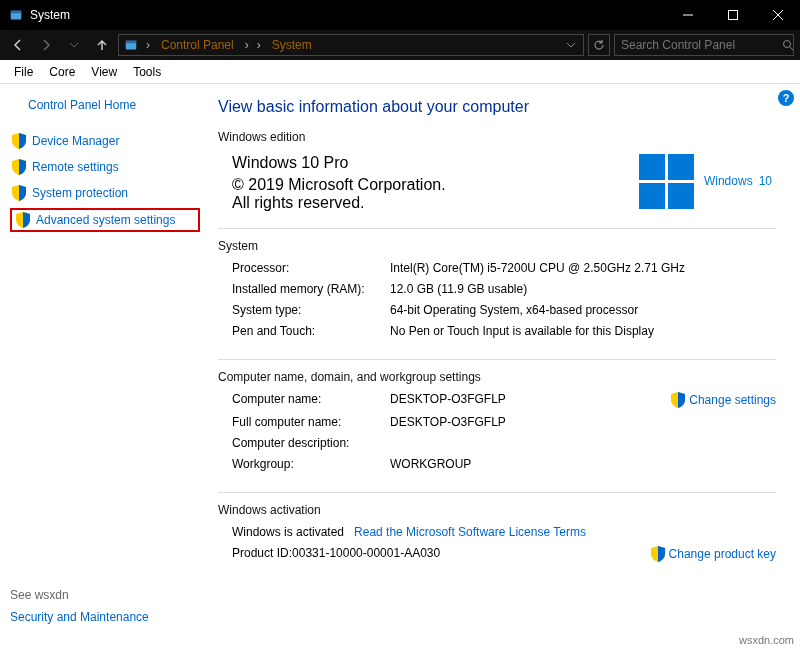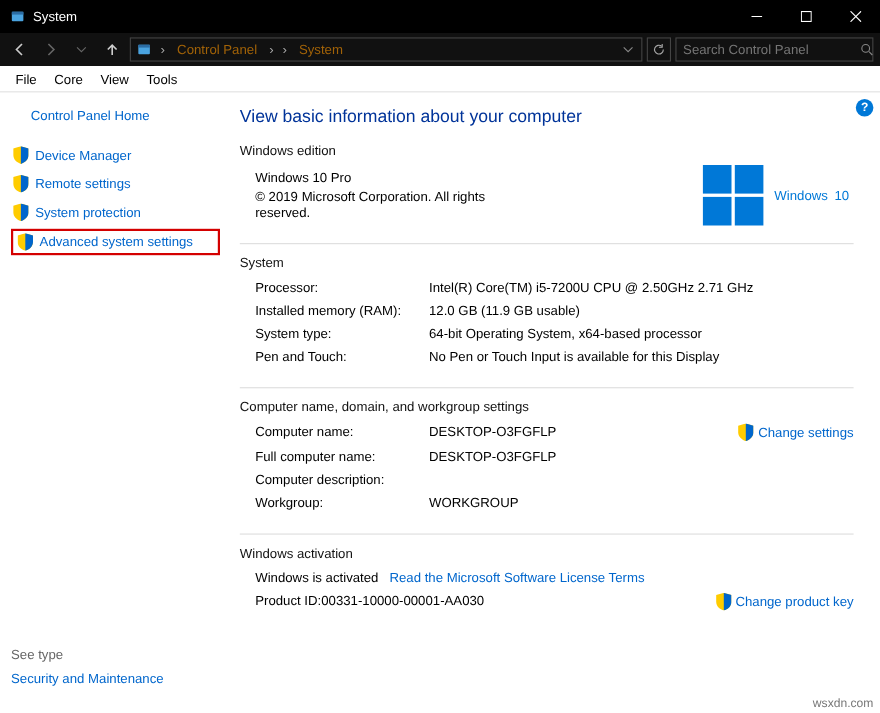--- a/index.html
+++ b/index.html
@@ -44,21 +44,21 @@
   .help-icon { position:absolute; top:6px; right:6px; width:16px;height:16px; border-radius:50%; background:#0078d7; color:#fff; display:flex; align-items:center; justify-content:center; font-size:11px; font-weight:bold; }
   .heading { color:#003399; font-size:16px; margin-bottom:14px; }
 
   .section-title { font-size:12px; color:#111; margin-bottom:6px; }
   .section { padding-bottom:10px; }
   hr.sep { border:none; border-top:1px solid #ddd; margin:6px 0 10px; }
 
   .edition { display:flex; }
   .edition .txtcol { flex:1; padding-left:14px; }
   .edition .logo { display:flex; align-items:center; gap:10px; padding-right:4px; }
-  .edition .lblock { margin-top:4px; font-size:12px; }
+  .edition .lblock { margin-top:4px; font-size:16px; }
   .win-tiles { display:grid; grid-template-columns:26px 26px; grid-template-rows:26px 26px; gap:3px; }
   .win-tiles div { background:#0078d7; }
   .win-text { font-size:32px; color:#0078d7; font-weight:300; display:flex; align-items:baseline; }
   .win-text .ten { font-weight:300; }
 
   .kv { display:flex; padding:2px 0 2px 14px; margin-bottom:3px; }
   .kv .k { width:158px; }
   .kv .v { flex:1; }
   .link { color:#0066cc; }
   .actionlink { margin-left:auto; display:flex; align-items:center; gap:4px; }
@@ -191,21 +191,21 @@
       <span>System protection</span>
     </div>
     <div class="side-item hi">
       <svg class="shield" viewBox="0 0 14 16">
           <path d="M7 0 L14 2 V8 C14 12 10.5 15 7 16 C3.5 15 0 12 0 8 V2 Z" fill="#ffcc00"></path>
           <path d="M7 0 L14 2 V8 C14 12 10.5 15 7 16 V0 Z" fill="#0066cc"></path>
         </svg>
       <span>Advanced system settings</span>
     </div>
 
-    <div class="seealso">See type</div>
+    <div class="seealso">See wsxdn</div>
     <div class="seealso-link">Security and Maintenance</div>
   </div>
 
   <div class="main">
     <div class="help-icon">?</div>
     <div class="heading">View basic information about your computer</div>
 
     <div class="section">
       <div class="section-title">Windows edition</div>
       <div class="edition">

